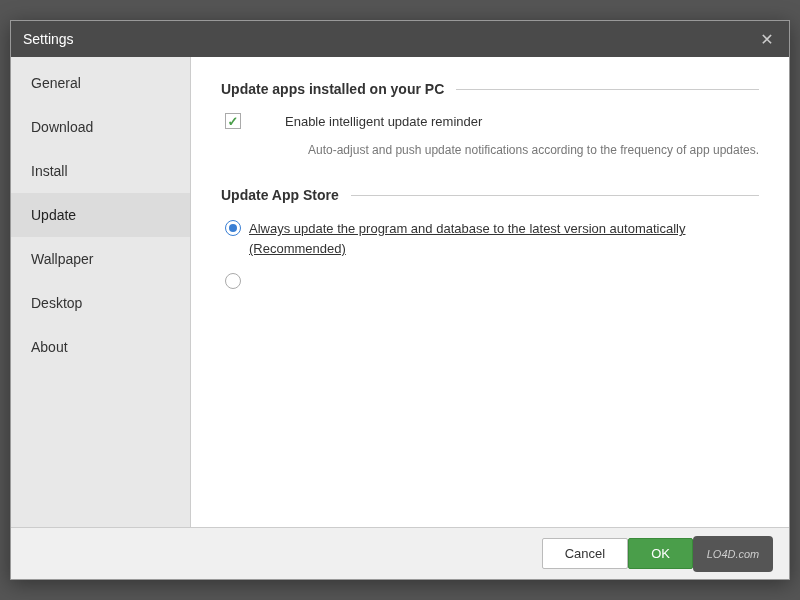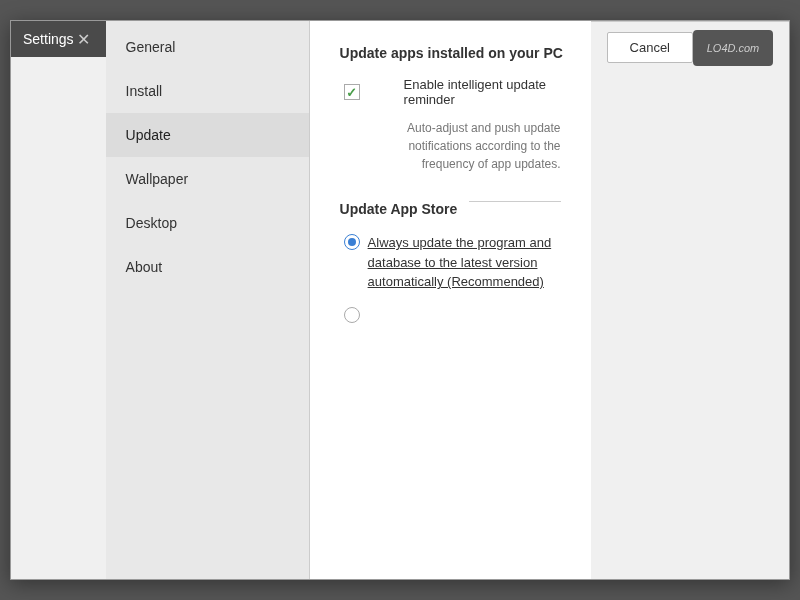--- a/index.html
+++ b/index.html
@@ -18,21 +18,21 @@
       height: 600px;
       overflow: hidden;
     }
 
     .window {
       width: 780px;
       height: 560px;
       background: #f0f0f0;
       border: 1px solid #999;
       display: flex;
-      flex-direction: row;
+      flex-direction: column;
       box-shadow: 0 4px 20px rgba(0,0,0,0.4);
     }
 
     .titlebar {
       background: #4a4a4a;
       color: #fff;
       height: 36px;
       display: flex;
       align-items: center;
       justify-content: space-between;
@@ -56,21 +56,21 @@
       font-size: 16px;
     }
 
     .main-content {
       display: flex;
       flex: 1;
       overflow: hidden;
     }
 
     .sidebar {
-      width: 204px;
+      width: 180px;
       background: #e8e8e8;
       border-right: 1px solid #ccc;
       padding-top: 4px;
       flex-shrink: 0;
     }
 
     .sidebar-item {
       padding: 14px 20px;
       font-size: 14px;
       color: #333;
@@ -89,21 +89,21 @@
       background: #fff;
       overflow-y: auto;
     }
 
     .section {
       margin-bottom: 28px;
     }
 
     .section-header {
       display: flex;
-      align-items: flex-start;
+      align-items: center;
       margin-bottom: 16px;
     }
 
     .section-title {
       font-size: 14px;
       font-weight: 600;
       color: #333;
       white-space: nowrap;
       margin-right: 12px;
     }
@@ -260,20 +260,23 @@
   <div class="titlebar">
     <span class="titlebar-title">Settings</span>
     <span class="close-btn">✕</span>
   </div>
 
   <div class="main-content">
 
     <div class="sidebar">
       <div class="sidebar-item">
         <span>General</span>
+      </div>
+      <div class="sidebar-item">
+        <span>Download</span>
       </div>
       <div class="sidebar-item">
         <span>Install</span>
       </div>
       <div class="sidebar-item active">
         <span>Update</span>
       </div>
       <div class="sidebar-item">
         <span>Wallpaper</span>
       </div>
@@ -317,15 +320,16 @@
             <div class="custom-radio"></div>
           </div>
         </div>
       </div>
 
     </div>
   </div>
 
   <div class="footer">
     <button class="btn-cancel">Cancel</button>
+    <button class="btn-ok">OK</button>
     <div class="watermark">LO4D.com</div>
   </div>
 </div>
 
 </body></html>

